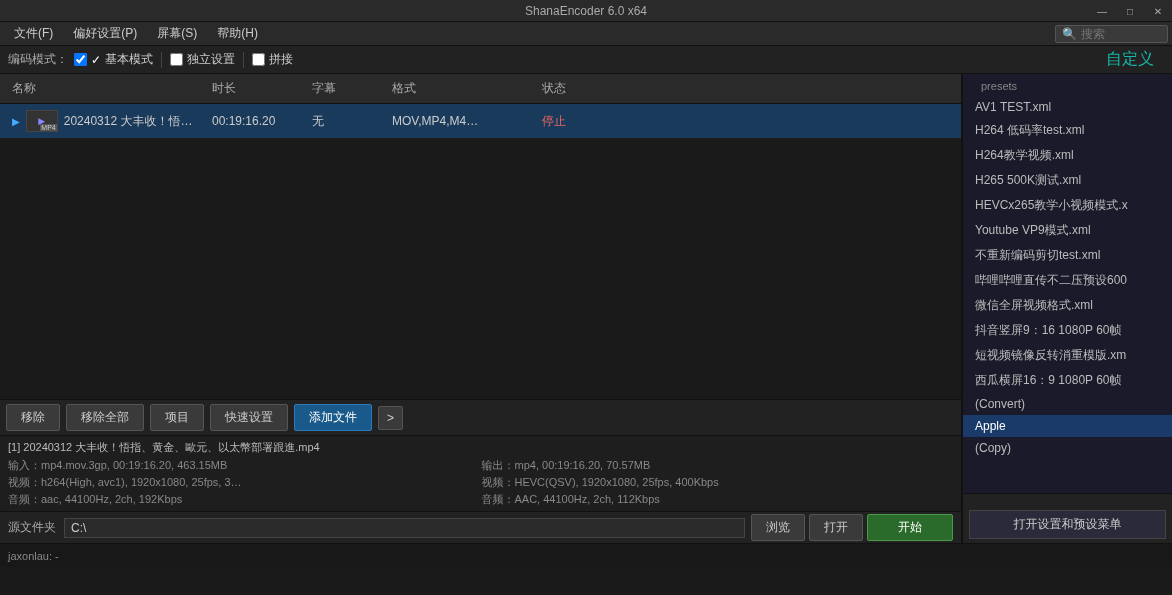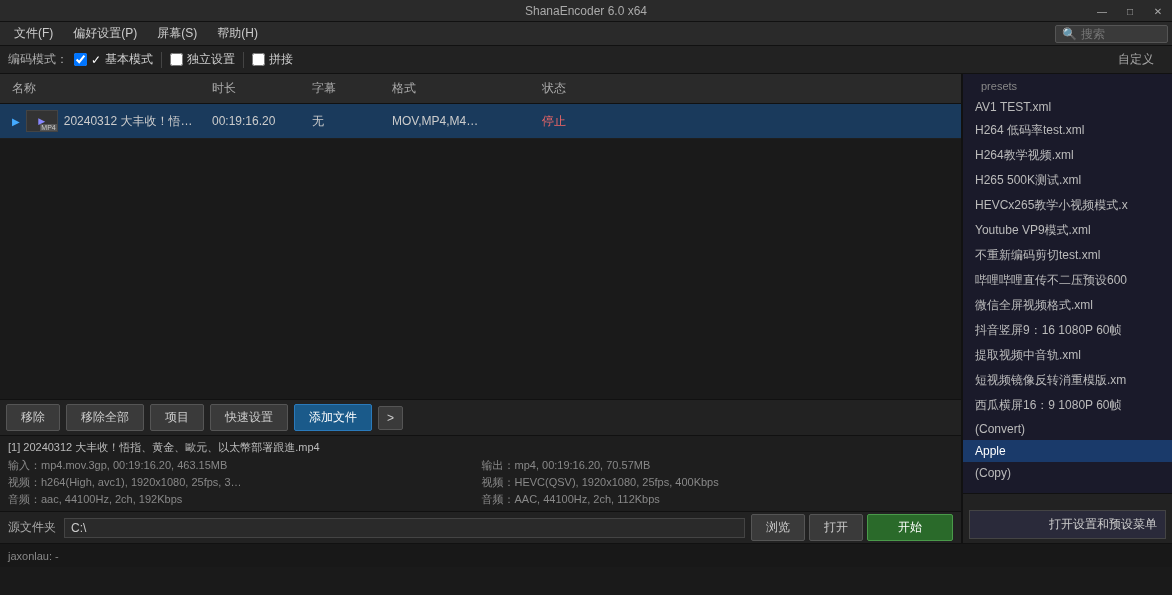--- a/index.html
+++ b/index.html
@@ -83,22 +83,22 @@
       align-items: center;
       padding: 0 8px;
       border-bottom: 1px solid #111;
       gap: 6px;
     }
     .toolbar-label { color: #aaa; font-size: 12px; }
     .toolbar-checkbox { display: flex; align-items: center; gap: 4px; }
     .toolbar-checkbox input { cursor: pointer; }
     .customize-btn {
       margin-left: auto;
-      color: #a3a3a3;
-      font-size: 12px;
+      color: #14b8a6;
+      font-size: 16px;
       cursor: pointer;
       padding: 2px 10px;
     }
 
     
     .main-layout {
       display: flex;
       height: calc(595px - 22px - 24px - 28px - 28px - 24px);
     }
 
@@ -285,21 +285,21 @@
     }
     .preset-open-btn {
       width: 100%;
       background: #2a2a3a;
       border: 1px solid #444;
       color: #ccc;
       padding: 5px 8px;
       font-size: 12px;
       cursor: pointer;
       font-family: inherit;
-      text-align: right;
+      text-align: center;
       margin-top: 12px;
     }
 
     
     .status-bar {
       background: #181818;
       height: 24px;
       display: flex;
       align-items: center;
       padding: 0 8px;
@@ -442,21 +442,20 @@
         <div class="preset-item">AV1 TEST.xml</div>
         <div class="preset-item">H264 低码率test.xml</div>
         <div class="preset-item">H264教学视频.xml</div>
         <div class="preset-item">H265 500K测试.xml</div>
         <div class="preset-item">HEVCx265教学小视频模式.x</div>
         <div class="preset-item">Youtube VP9模式.xml</div>
         <div class="preset-item">不重新编码剪切test.xml</div>
         <div class="preset-item">哔哩哔哩直传不二压预设600</div>
         <div class="preset-item">微信全屏视频格式.xml</div>
         <div class="preset-item">抖音竖屏9：16 1080P 60帧</div>
-        <div class="preset-item">提取视频中音轨.xml</div>
         <div class="preset-item">短视频镜像反转消重模版.xm</div>
         <div class="preset-item">西瓜横屏16：9 1080P 60帧</div>
         <div class="preset-item">(Convert)</div>
         <div class="preset-item selected">Apple</div>
         <div class="preset-item">(Copy)</div>
       </div>
     <div class="preset-btn-row">
       <button class="preset-open-btn">打开设置和预设菜单</button>
     </div>
   </div>

